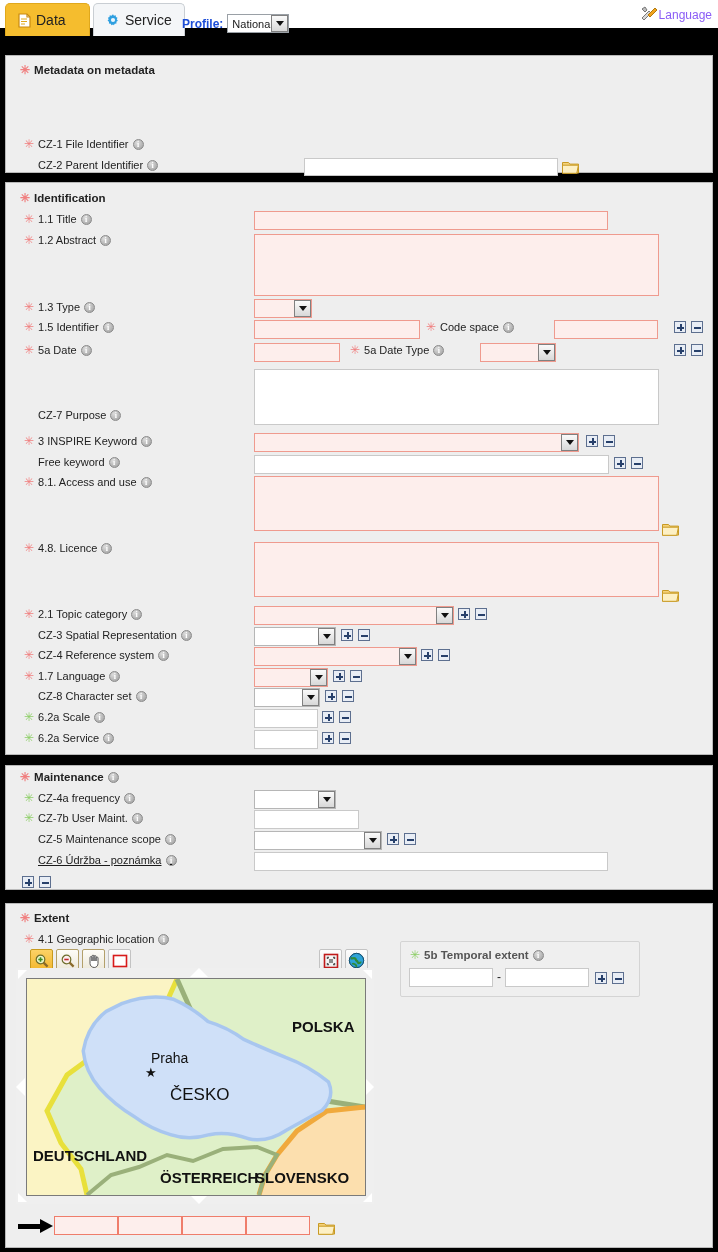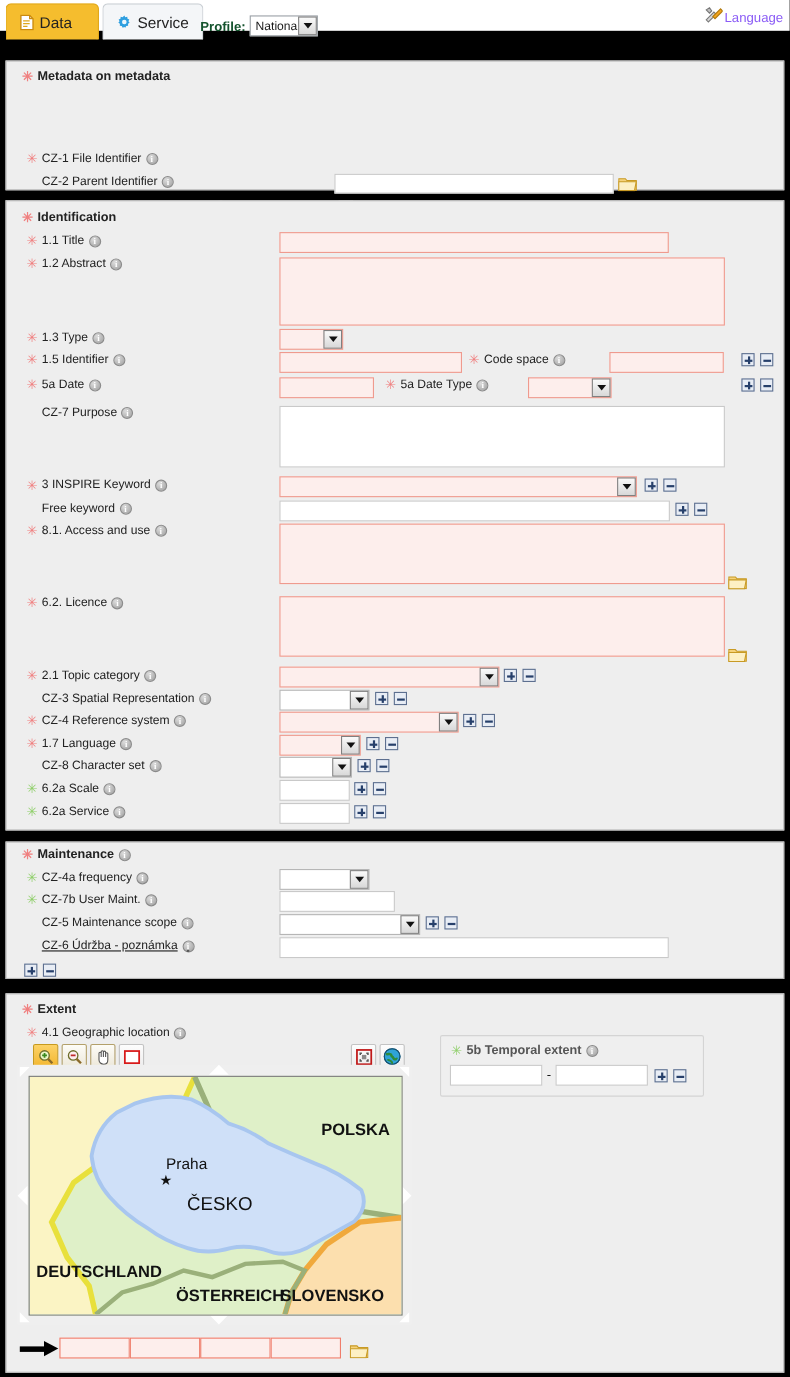--- a/index.html
+++ b/index.html
@@ -7,21 +7,21 @@
   .page{position:absolute;inset:0;background:#000;}
 
   
   .topbar{position:absolute;left:0;top:0;width:718px;height:28px;background:#fff;}
   .tabs{position:absolute;left:5px;top:3px;display:flex;align-items:flex-end;gap:3px;}
   .tab{height:33px;display:flex;align-items:center;gap:5px;padding:0 12px;border-radius:5px 5px 0 0;font-size:14px;box-sizing:border-box;}
   .tab.active{background:#f5bd2e;border:1px solid #e0a81c;border-bottom:none;color:#222;width:85px;}
   .tab.inactive{background:#f4f6f8;border:1px solid #c9ced3;border-bottom:none;color:#222;}
   .tab svg{display:block;}
   .profile{position:absolute;left:182px;top:14px;display:flex;align-items:center;gap:4px;}
-  .profile-label{color:#14532d;font-weight:bold;font-size:12px;}
+  .profile-label{color:#1d4ed8;font-weight:bold;font-size:12px;}
   .sel-box{position:relative;height:19px;border:1px solid #9aa0a6;background:#fff;box-sizing:border-box;display:flex;align-items:center;}
   .sel-box .txt{padding:0 4px;font-size:11px;white-space:nowrap;overflow:hidden;}
   .sel-arrow{width:17px;height:17px;margin-left:auto;background:linear-gradient(#fafafa,#d8d8d8);border:1px solid #808080;box-sizing:border-box;display:flex;align-items:center;justify-content:center;flex:0 0 auto;}
   .sel-arrow i{width:0;height:0;border-left:4px solid transparent;border-right:4px solid transparent;border-top:5px solid #111;display:block;}
   .lang{position:absolute;right:6px;top:6px;display:flex;align-items:center;gap:2px;}
   .lang a{color:#8b5cf6;font-size:12px;text-decoration:none;}
 
   
   .panel{position:absolute;left:5px;width:708px;background:#eeeeee;border:1px solid #b9b9b9;box-sizing:border-box;}
   .sec-title{position:absolute;font-weight:bold;font-size:11.5px;color:#222;display:flex;align-items:center;gap:4px;}
@@ -247,21 +247,21 @@
       <span class="sel-arrow">
           <i></i>
         </span>
     </div>
     <div class="pm" style="left:668px;top:161px;">
       <span class="pmbtn plus"></span>
       <span class="pmbtn"></span>
     </div>
 
     <div class="row" style="left:18px;top:186px;">
-      <span class="lbl" style="padding-left:14px;">
+      <span class="lbl" style="padding-left:14px;margin-top:40px;">
       <span>CZ-7 Purpose</span>
       <span class="info">i</span>
         </span>
     </div>
     <textarea class="ta" style="left: 248px; top: 186px; width: 405px; height: 56px;"></textarea>
 
     <div class="row" style="left:18px;top:252px;">
       <span class="lbl">
           <span class="ast red">✳</span>
       <span>3 INSPIRE Keyword</span>
@@ -301,21 +301,21 @@
     <span class="folder" style="left:656px;top:339px;">
       <svg width="17" height="14" viewBox="0 0 17 14">
           <path d="M.5 2.5h6l1.4 1.6h8.6v9H.5z" fill="#f5d27a" stroke="#c89a24"></path>
           <path d="M.5 5.2h15.9l-1.6 8.1H.5z" fill="#fdf0c4" stroke="#c89a24"></path>
         </svg>
     </span>
 
     <div class="row" style="left:18px;top:359px;">
       <span class="lbl">
           <span class="ast red">✳</span>
-      <span>6.2. Licence</span>
+      <span>4.8. Licence</span>
       <span class="info">i</span>
         </span>
     </div>
     <textarea class="ta req" style="left: 248px; top: 359px; width: 405px; height: 55px;"></textarea>
     <span class="folder" style="left:656px;top:405px;">
       <svg width="17" height="14" viewBox="0 0 17 14">
           <path d="M.5 2.5h6l1.4 1.6h8.6v9H.5z" fill="#f5d27a" stroke="#c89a24"></path>
           <path d="M.5 5.2h15.9l-1.6 8.1H.5z" fill="#fdf0c4" stroke="#c89a24"></path>
         </svg>
     </span>

